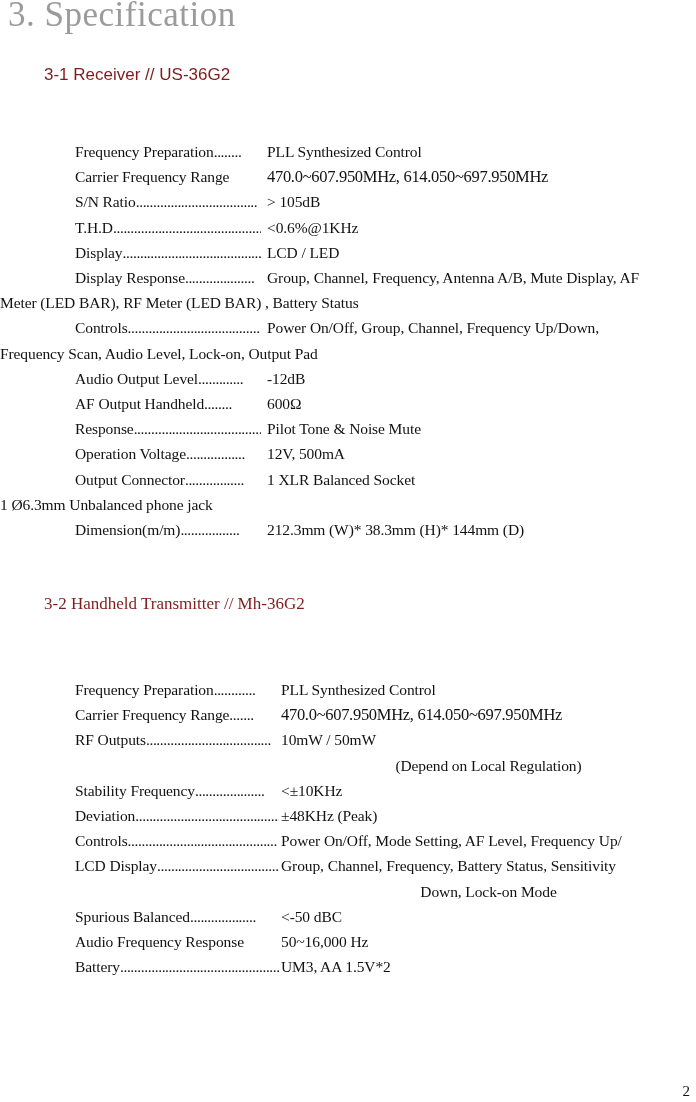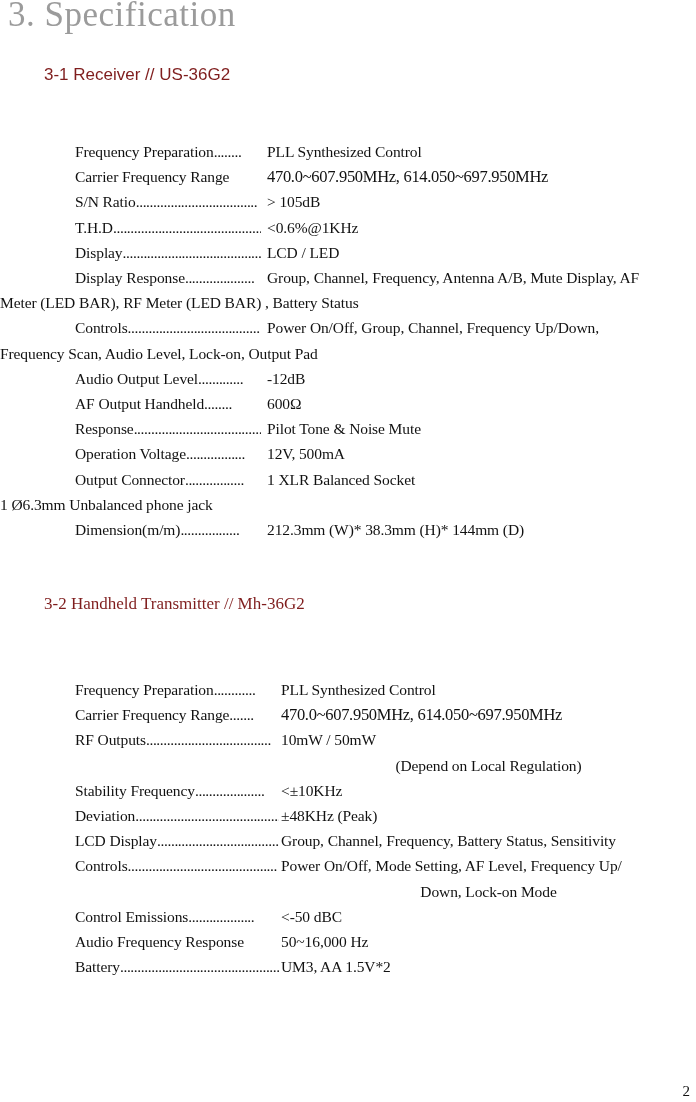--- a/index.html
+++ b/index.html
@@ -137,21 +137,21 @@
 
 <div class="section-heading" id="sec2-heading">3-2 Handheld Transmitter // Mh-36G2</div>
 
 <div class="spec-block" id="spec-block-transmitter">
     <div class="spec-row"><span class="spec-label"><span>Frequency Preparation</span><span class="leader">............</span></span><span class="spec-value">PLL Synthesized Control</span></div>
     <div class="spec-row"><span class="spec-label"><span>Carrier Frequency Range</span><span class="leader">.......</span></span><span class="spec-value bold">470.0~607.950MHz, 614.050~697.950MHz</span></div>
     <div class="spec-row"><span class="spec-label"><span>RF Outputs</span><span class="leader">....................................</span></span><span class="spec-value">10mW / 50mW</span></div>
     <div class="spec-cont">(Depend on Local Regulation)</div>
     <div class="spec-row"><span class="spec-label"><span>Stability Frequency</span><span class="leader">....................</span></span><span class="spec-value">&lt;±10KHz</span></div>
     <div class="spec-row"><span class="spec-label"><span>Deviation</span><span class="leader">..........................................</span></span><span class="spec-value">±48KHz (Peak)</span></div>
+    <div class="spec-row"><span class="spec-label"><span>Controls</span><span class="leader">...........................................</span></span><span class="spec-value">Power On/Off, Mode Setting, AF Level, Frequency Up/</span></div>
     <div class="spec-row"><span class="spec-label"><span>LCD Display</span><span class="leader">...................................</span></span><span class="spec-value">Group, Channel, Frequency, Battery Status, Sensitivity</span></div>
-    <div class="spec-row"><span class="spec-label"><span>Controls</span><span class="leader">...........................................</span></span><span class="spec-value">Power On/Off, Mode Setting, AF Level, Frequency Up/</span></div>
     <div class="spec-cont">Down, Lock-on Mode</div>
-    <div class="spec-row"><span class="spec-label"><span>Control Emissions</span><span class="leader">...................</span></span><span class="spec-value">&lt;-50 dBC</span></div>
+    <div class="spec-row"><span class="spec-label"><span>Spurious Balanced</span><span class="leader">...................</span></span><span class="spec-value">&lt;-50 dBC</span></div>
     <div class="spec-row"><span class="spec-label"><span>Audio Frequency Response</span><span class="leader"></span></span><span class="spec-value">50~16,000 Hz</span></div>
     <div class="spec-row"><span class="spec-label"><span>Battery</span><span class="leader">................................................</span></span><span class="spec-value"> UM3, AA 1.5V*2</span></div>
   </div>
 
 <div class="page-number">2</div>
 
 </body></html>

